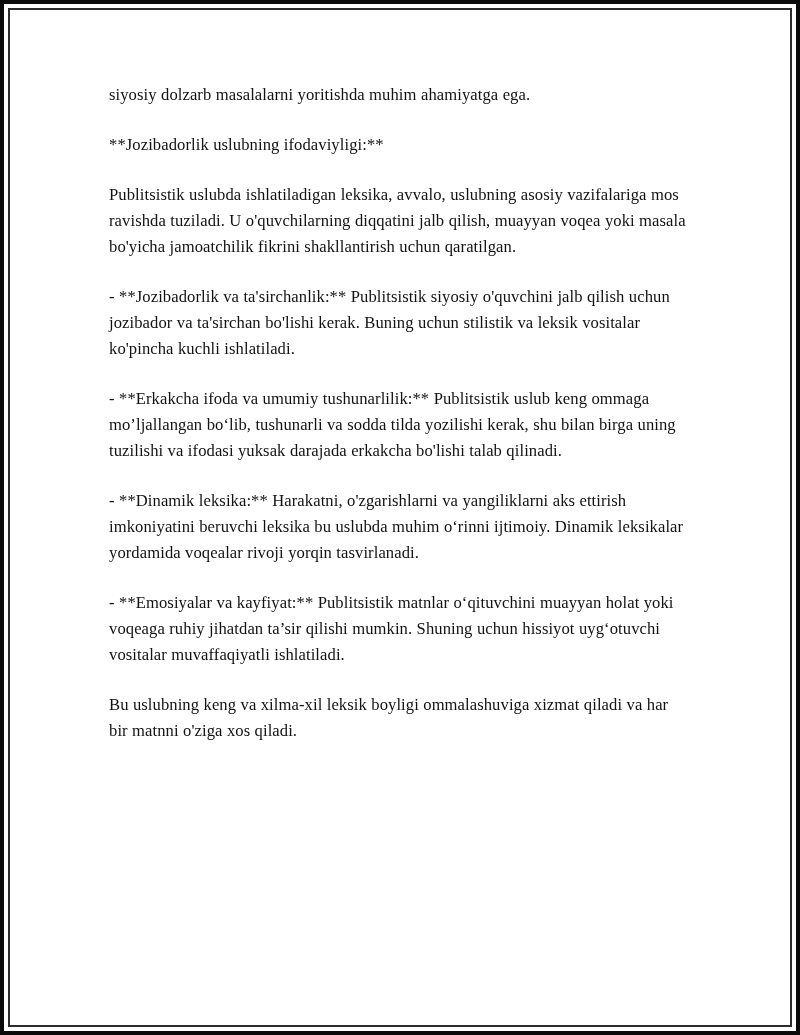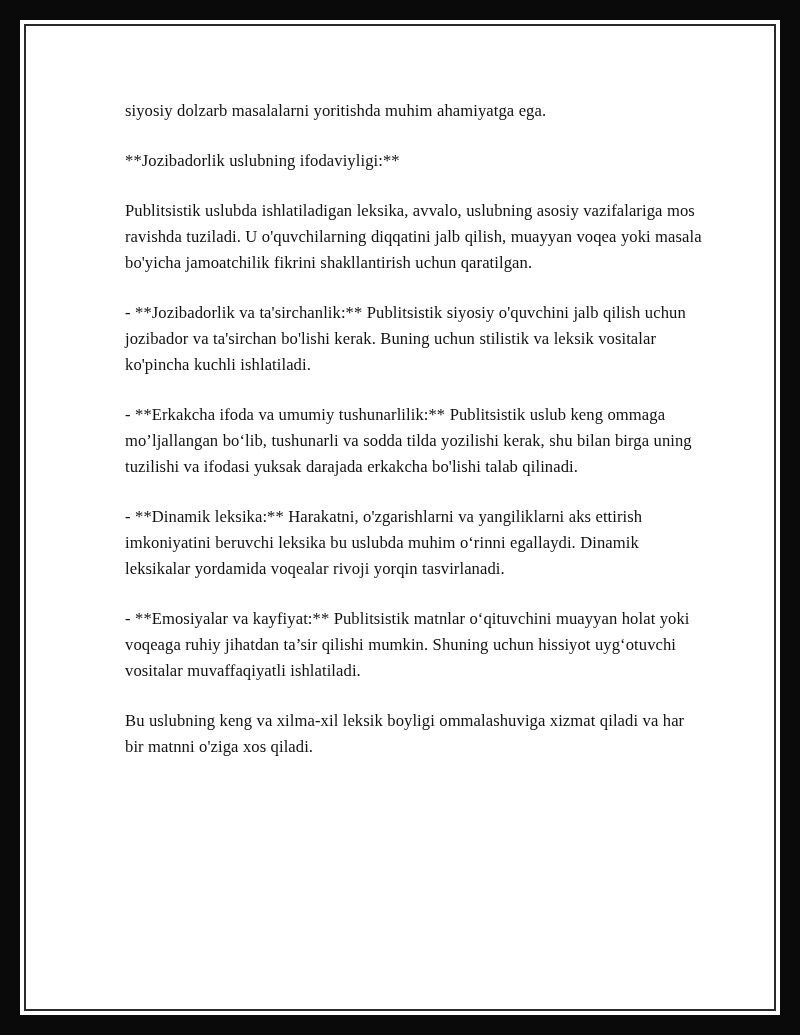--- a/index.html
+++ b/index.html
@@ -15,21 +15,21 @@
     overflow: hidden;
   }
 
   
   .page-frame {
     position: relative;
     box-sizing: border-box;
     width: 800px;
     height: 1035px;
     background: #0a0a0a;          
-    padding: 20px;
+    padding: 4px;
   }
   .frame-gap {
     box-sizing: border-box;
     width: 100%;
     height: 100%;
     background: #ffffff;          
     padding: 4px;
   }
   .frame-hairline {
     box-sizing: border-box;
@@ -86,21 +86,21 @@
 
           <p class="para">**Jozibadorlik uslubning ifodaviyligi:**</p>
 
           <p class="para">Publitsistik uslubda ishlatiladigan leksika, avvalo, uslubning asosiy vazifalariga mos ravishda tuziladi. U o'quvchilarning diqqatini jalb qilish, muayyan voqea yoki masala bo'yicha jamoatchilik fikrini shakllantirish uchun qaratilgan.</p>
 
           <p class="para bullet">- **Jozibadorlik va ta'sirchanlik:** Publitsistik siyosiy o'quvchini jalb qilish uchun jozibador va ta'sirchan bo'lishi kerak. Buning uchun stilistik va leksik vositalar ko'pincha kuchli ishlatiladi.</p>
 
 
           <p class="para bullet">- **Erkakcha ifoda va umumiy tushunarlilik:** Publitsistik uslub keng ommaga mo’ljallangan bo‘lib, tushunarli va sodda tilda yozilishi kerak, shu bilan birga uning tuzilishi va ifodasi yuksak darajada erkakcha bo'lishi talab qilinadi.</p>
 
-          <p class="para bullet">- **Dinamik leksika:** Harakatni, o'zgarishlarni va yangiliklarni aks ettirish imkoniyatini beruvchi leksika bu uslubda muhim o‘rinni egallaydi. Dinamik leksikalar yordamida voqealar rivoji yorqin tasvirlanadi.</p>
+          <p class="para bullet">- **Dinamik leksika:** Harakatni, o'zgarishlarni va yangiliklarni aks ettirish imkoniyatini beruvchi leksika bu uslubda muhim o‘rinni ijtimoiy. Dinamik leksikalar yordamida voqealar rivoji yorqin tasvirlanadi.</p>
 
           <p class="para bullet">- **Emosiyalar va kayfiyat:** Publitsistik matnlar o‘qituvchini muayyan holat yoki voqeaga ruhiy jihatdan ta’sir qilishi mumkin. Shuning uchun hissiyot uyg‘otuvchi vositalar muvaffaqiyatli ishlatiladi.</p>
 
           <p class="para">Bu uslubning keng va xilma-xil leksik boyligi ommalashuviga xizmat qiladi va har bir matnni o'ziga xos qiladi.</p>
 
         </div>
 
       </div>
     </div>
   </div>

